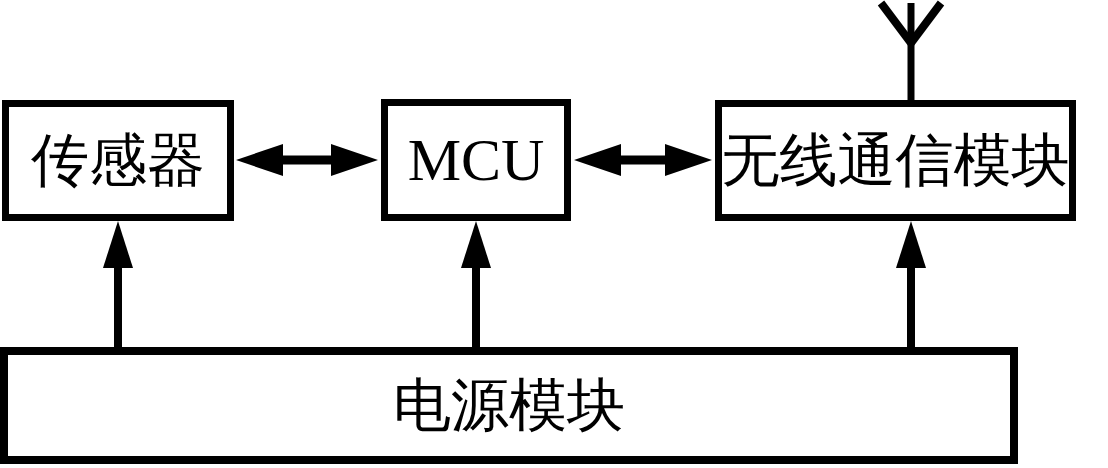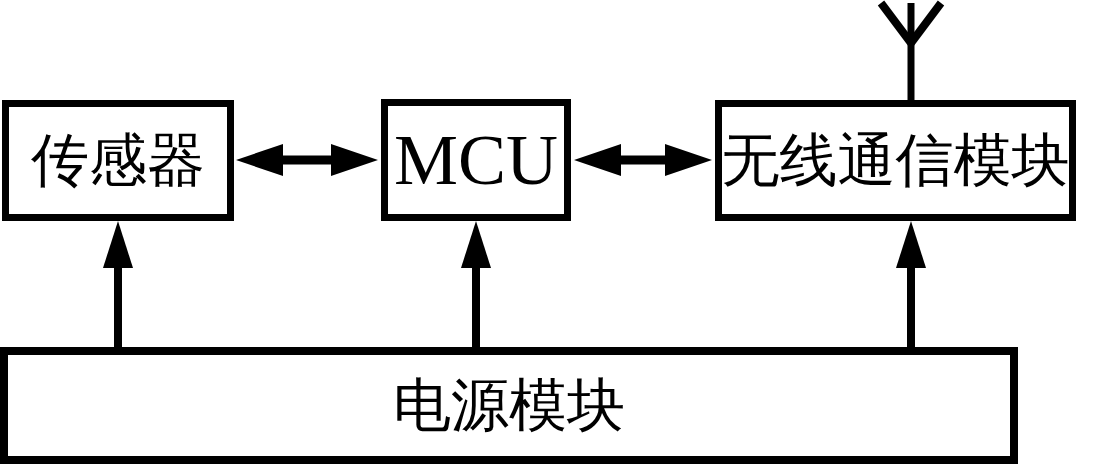--- a/index.html
+++ b/index.html
@@ -30,21 +30,21 @@
     background: #ffffff;
     display: flex;
     align-items: center;
     justify-content: center;
     color: #000000;
     font-size: 58px;
     line-height: 1;
     white-space: nowrap;
   }
   .block-sensor   { left: 2px;   top: 100px; width: 232px;  height: 121px; }
-  .block-mcu      { left: 381px; top: 99px;  width: 190px;  height: 122px; font-size: 72px; }
+  .block-mcu      { left: 381px; top: 99px;  width: 190px;  height: 122px; font-size: 60px; }
   .block-wireless { left: 715px; top: 100px; width: 361px;  height: 121px; }
   .block-power    { left: 0px;   top: 347px; width: 1018px; height: 117px; border-width: 8px; }
   .stroke {
     stroke: #000000;
     fill: none;
   }
   .head {
     fill: #000000;
     stroke: none;
   }

